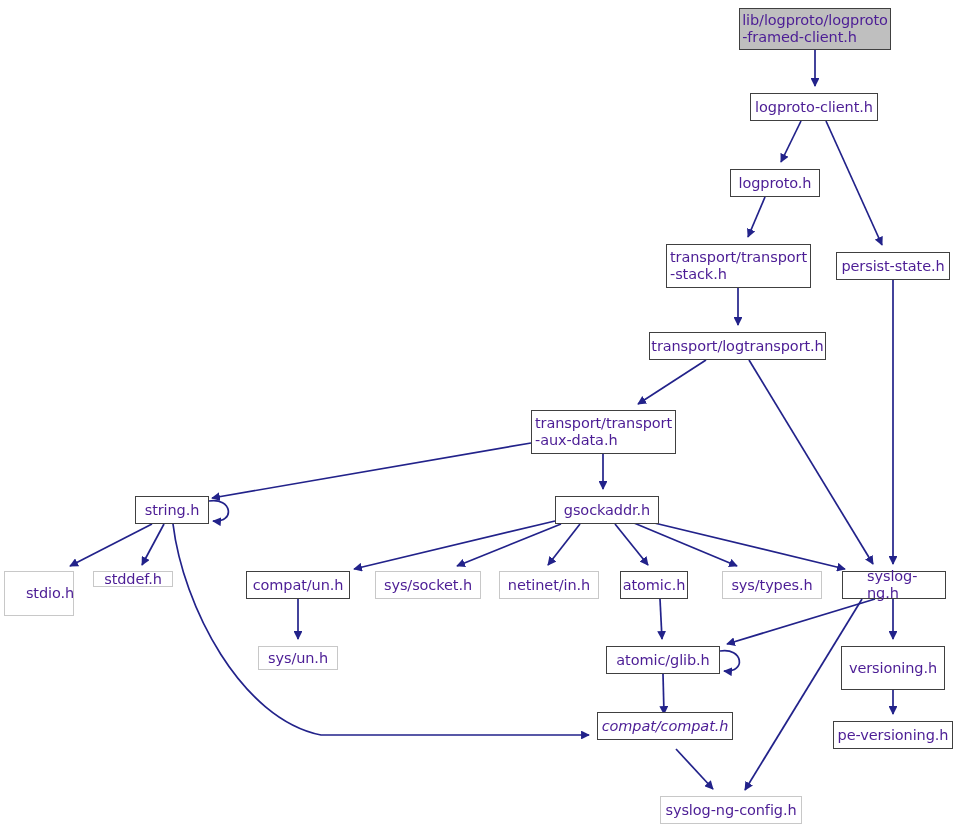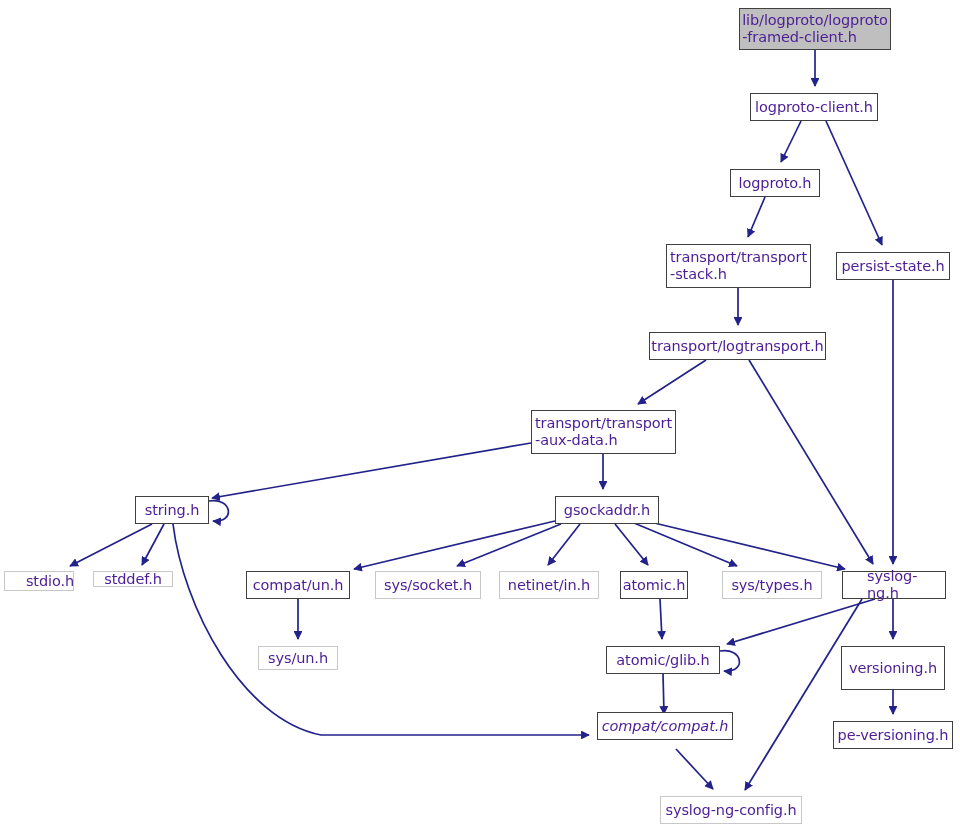--- a/index.html
+++ b/index.html
@@ -125,21 +125,21 @@
       <div class="node internal" style="left: 750px; top: 93px; width: 128px; height: 28px;">logproto-client.h</div>
       <div class="node internal" style="left: 730px; top: 169px; width: 90px; height: 28px;">logproto.h</div>
       <div class="node internal" style="left: 836px; top: 252px; width: 114px; height: 28px;">persist-state.h</div>
       <div class="node internal" style="left: 666px; top: 244px; width: 145px; height: 44px;">transport/transport
 -stack.h</div>
       <div class="node internal" style="left: 649px; top: 332px; width: 177px; height: 28px;">transport/logtransport.h</div>
       <div class="node internal" style="left: 531px; top: 410px; width: 145px; height: 44px;">transport/transport
 -aux-data.h</div>
       <div class="node internal" style="left: 135px; top: 496px; width: 74px; height: 28px;">string.h</div>
       <div class="node internal" style="left: 555px; top: 496px; width: 104px; height: 28px;">gsockaddr.h</div>
-      <div class="node" style="left: 4px; top: 571px; width: 70px; height: 20px; padding-left: 22px;">stdio.h</div>
+      <div class="node" style="left: 4px; top: 571px; width: 70px; height: 45px; padding-left: 22px;">stdio.h</div>
       <div class="node" style="left: 93px; top: 571px; width: 80px; height: 16px;">stddef.h</div>
       <div class="node internal" style="left: 246px; top: 571px; width: 104px; height: 28px;">compat/un.h</div>
       <div class="node" style="left: 375px; top: 571px; width: 106px; height: 28px;">sys/socket.h</div>
       <div class="node" style="left: 499px; top: 571px; width: 100px; height: 28px;">netinet/in.h</div>
       <div class="node internal" style="left: 620px; top: 571px; width: 68px; height: 28px;">atomic.h</div>
       <div class="node" style="left: 722px; top: 571px; width: 100px; height: 28px;">sys/types.h</div>
       <div class="node internal" style="left: 842px; top: 571px; width: 104px; height: 28px; padding-left: 24px;">syslog-ng.h</div>
       <div class="node" style="left: 258px; top: 646px; width: 80px; height: 24px;">sys/un.h</div>
       <div class="node internal" style="left: 606px; top: 646px; width: 114px; height: 28px;">atomic/glib.h</div>
       <div class="node internal" style="left: 841px; top: 646px; width: 104px; height: 44px;">versioning.h</div>

